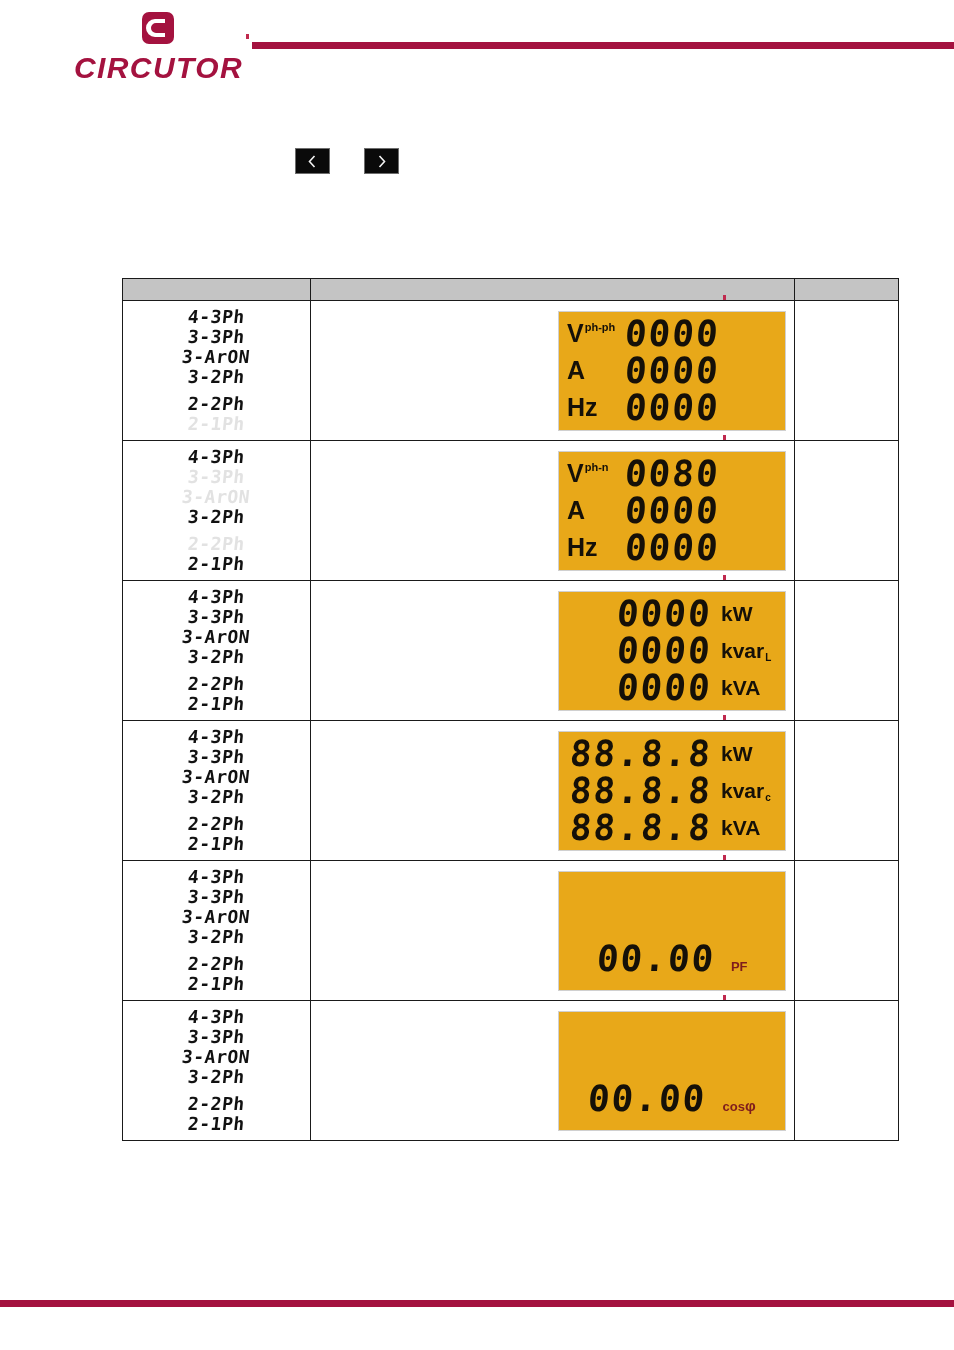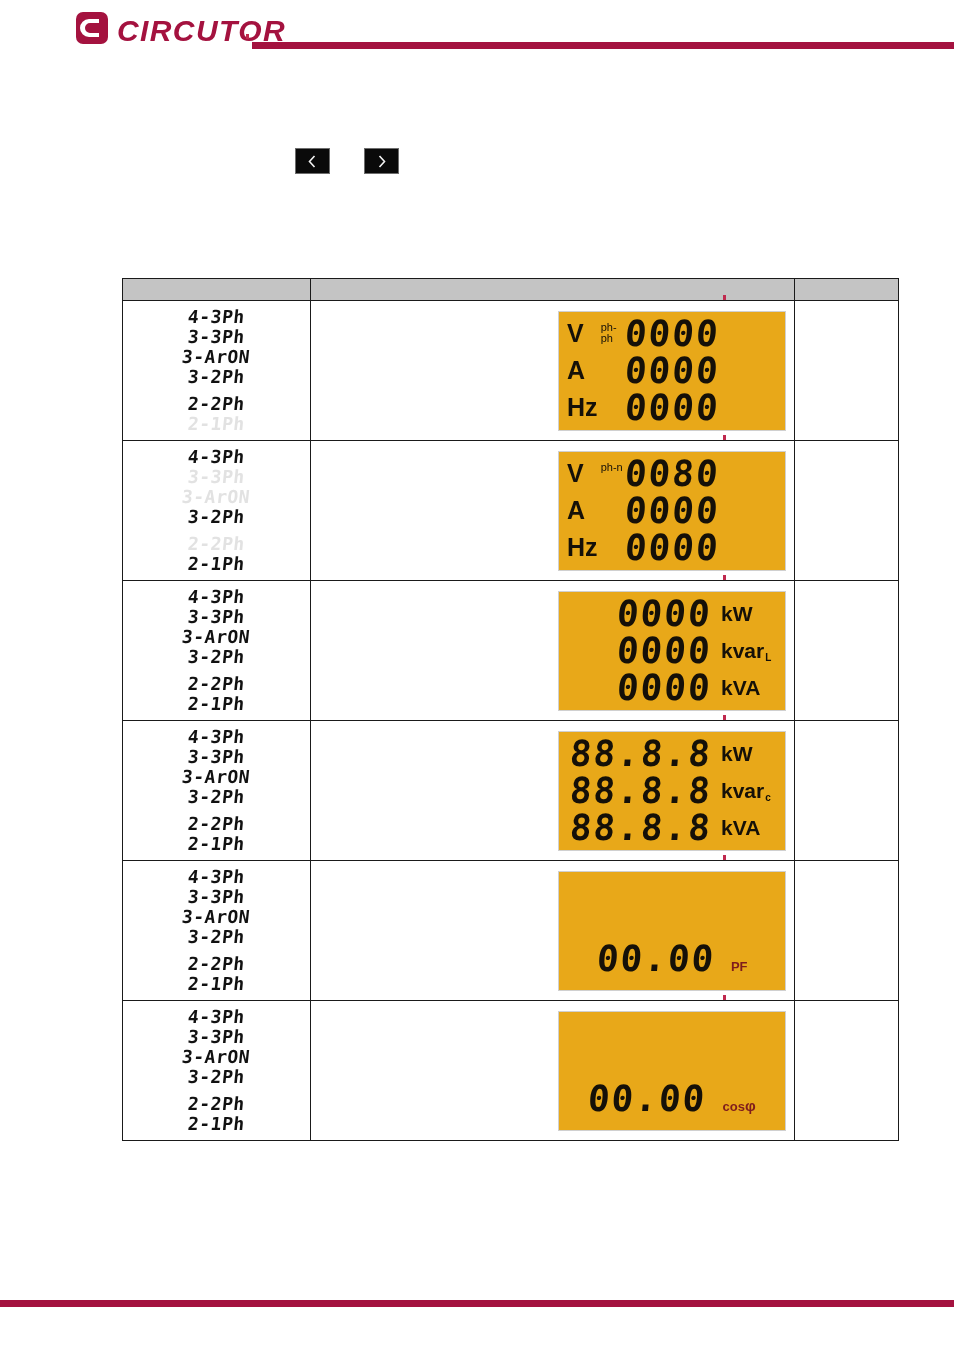--- a/index.html
+++ b/index.html
@@ -19,22 +19,23 @@
     top: 0; left: 0;
     width: 954px;
     height: 70px;
   }
 
   .logo-block {
     position: absolute;
     left: 74px;
     top: 10px;
     display: flex;
-    align-items: flex-end;
+    align-items: center;
     gap: 7px;
+    flex-direction: column;
   }
 
   .logo-mark {
     width: 36px;
     height: 36px;
     position: relative;
   }
 
   .logo-wordmark {
     font-family: "Liberation Sans", sans-serif;
@@ -186,24 +187,24 @@
     font-size: 25px;
     color: #151008;
     width: 58px;
     line-height: 1;
     display: flex;
     align-items: flex-start;
   }
 
   .lcd-unit-left .sup {
     font-size: 11px;
-    font-weight: normal;
+    font-weight: bold;
     vertical-align: super;
     line-height: 1;
-    margin-left: 17px;
+    margin-left: 1px;
     margin-top: 1px;
   }
 
   .lcd-digits {
     font-family: "DejaVu Sans Mono", monospace;
     font-size: 36px;
     font-weight: bold;
     letter-spacing: 2px;
     color: #151008;
     line-height: 0.92;

